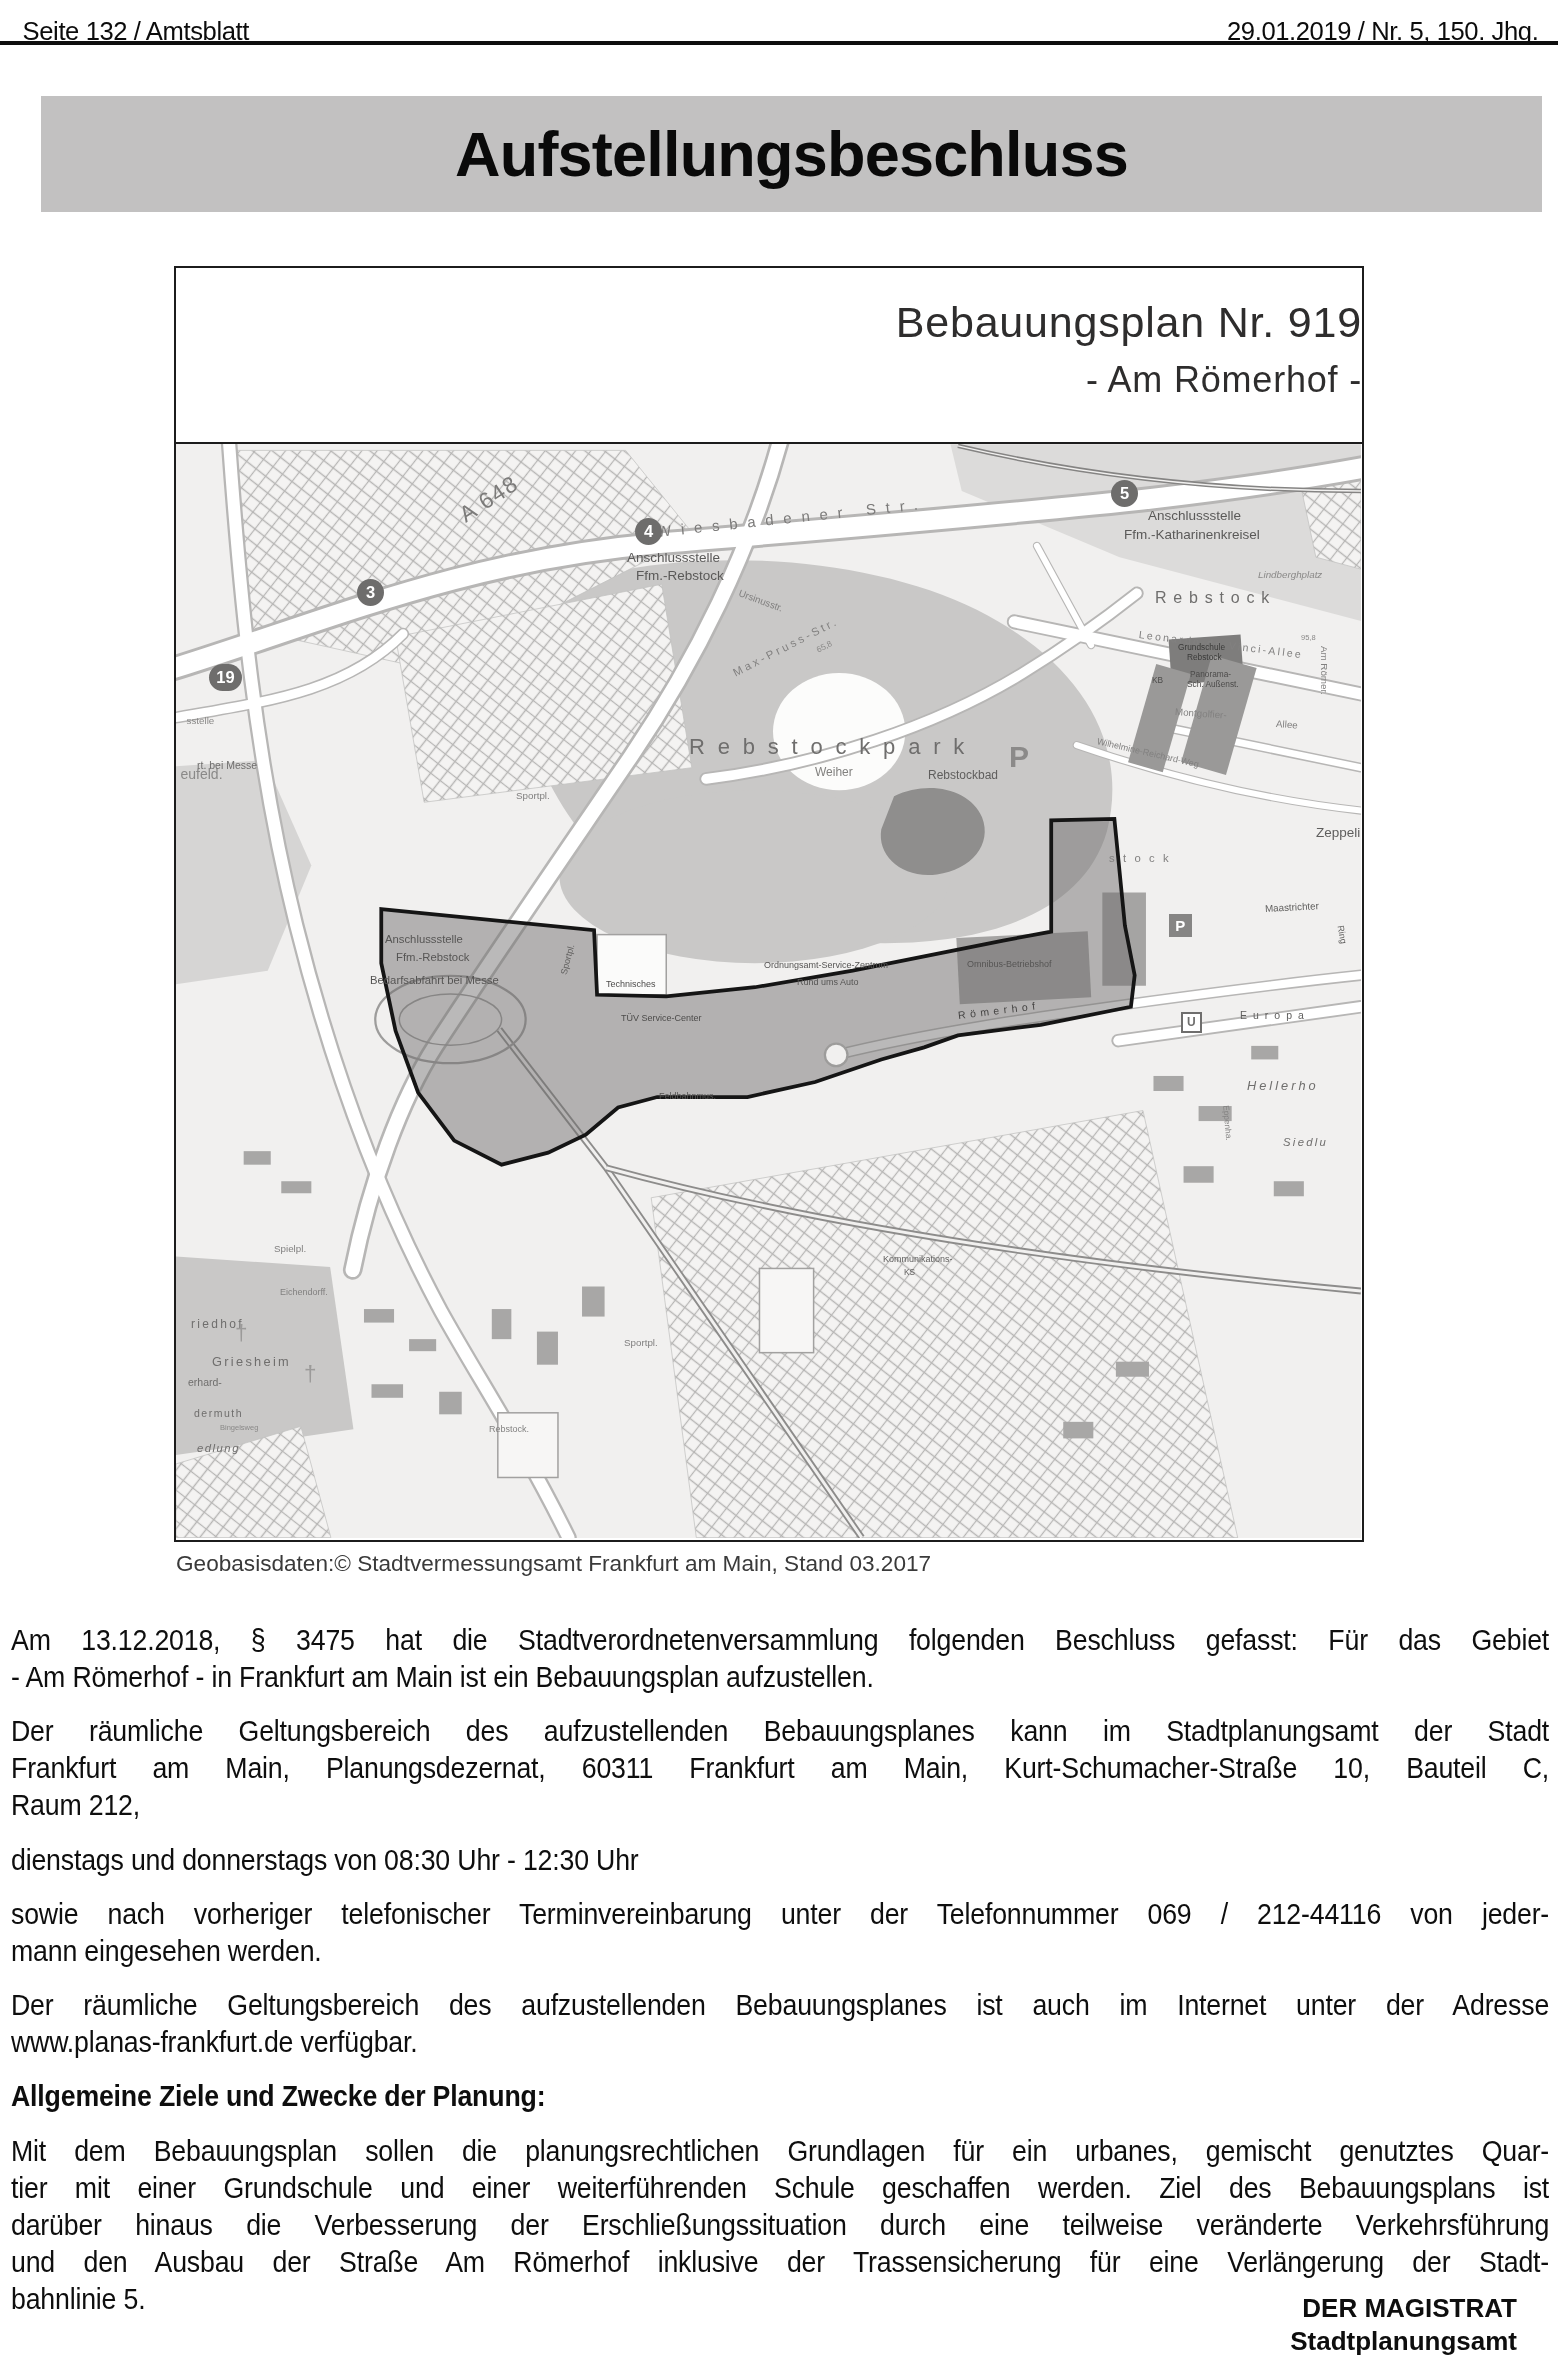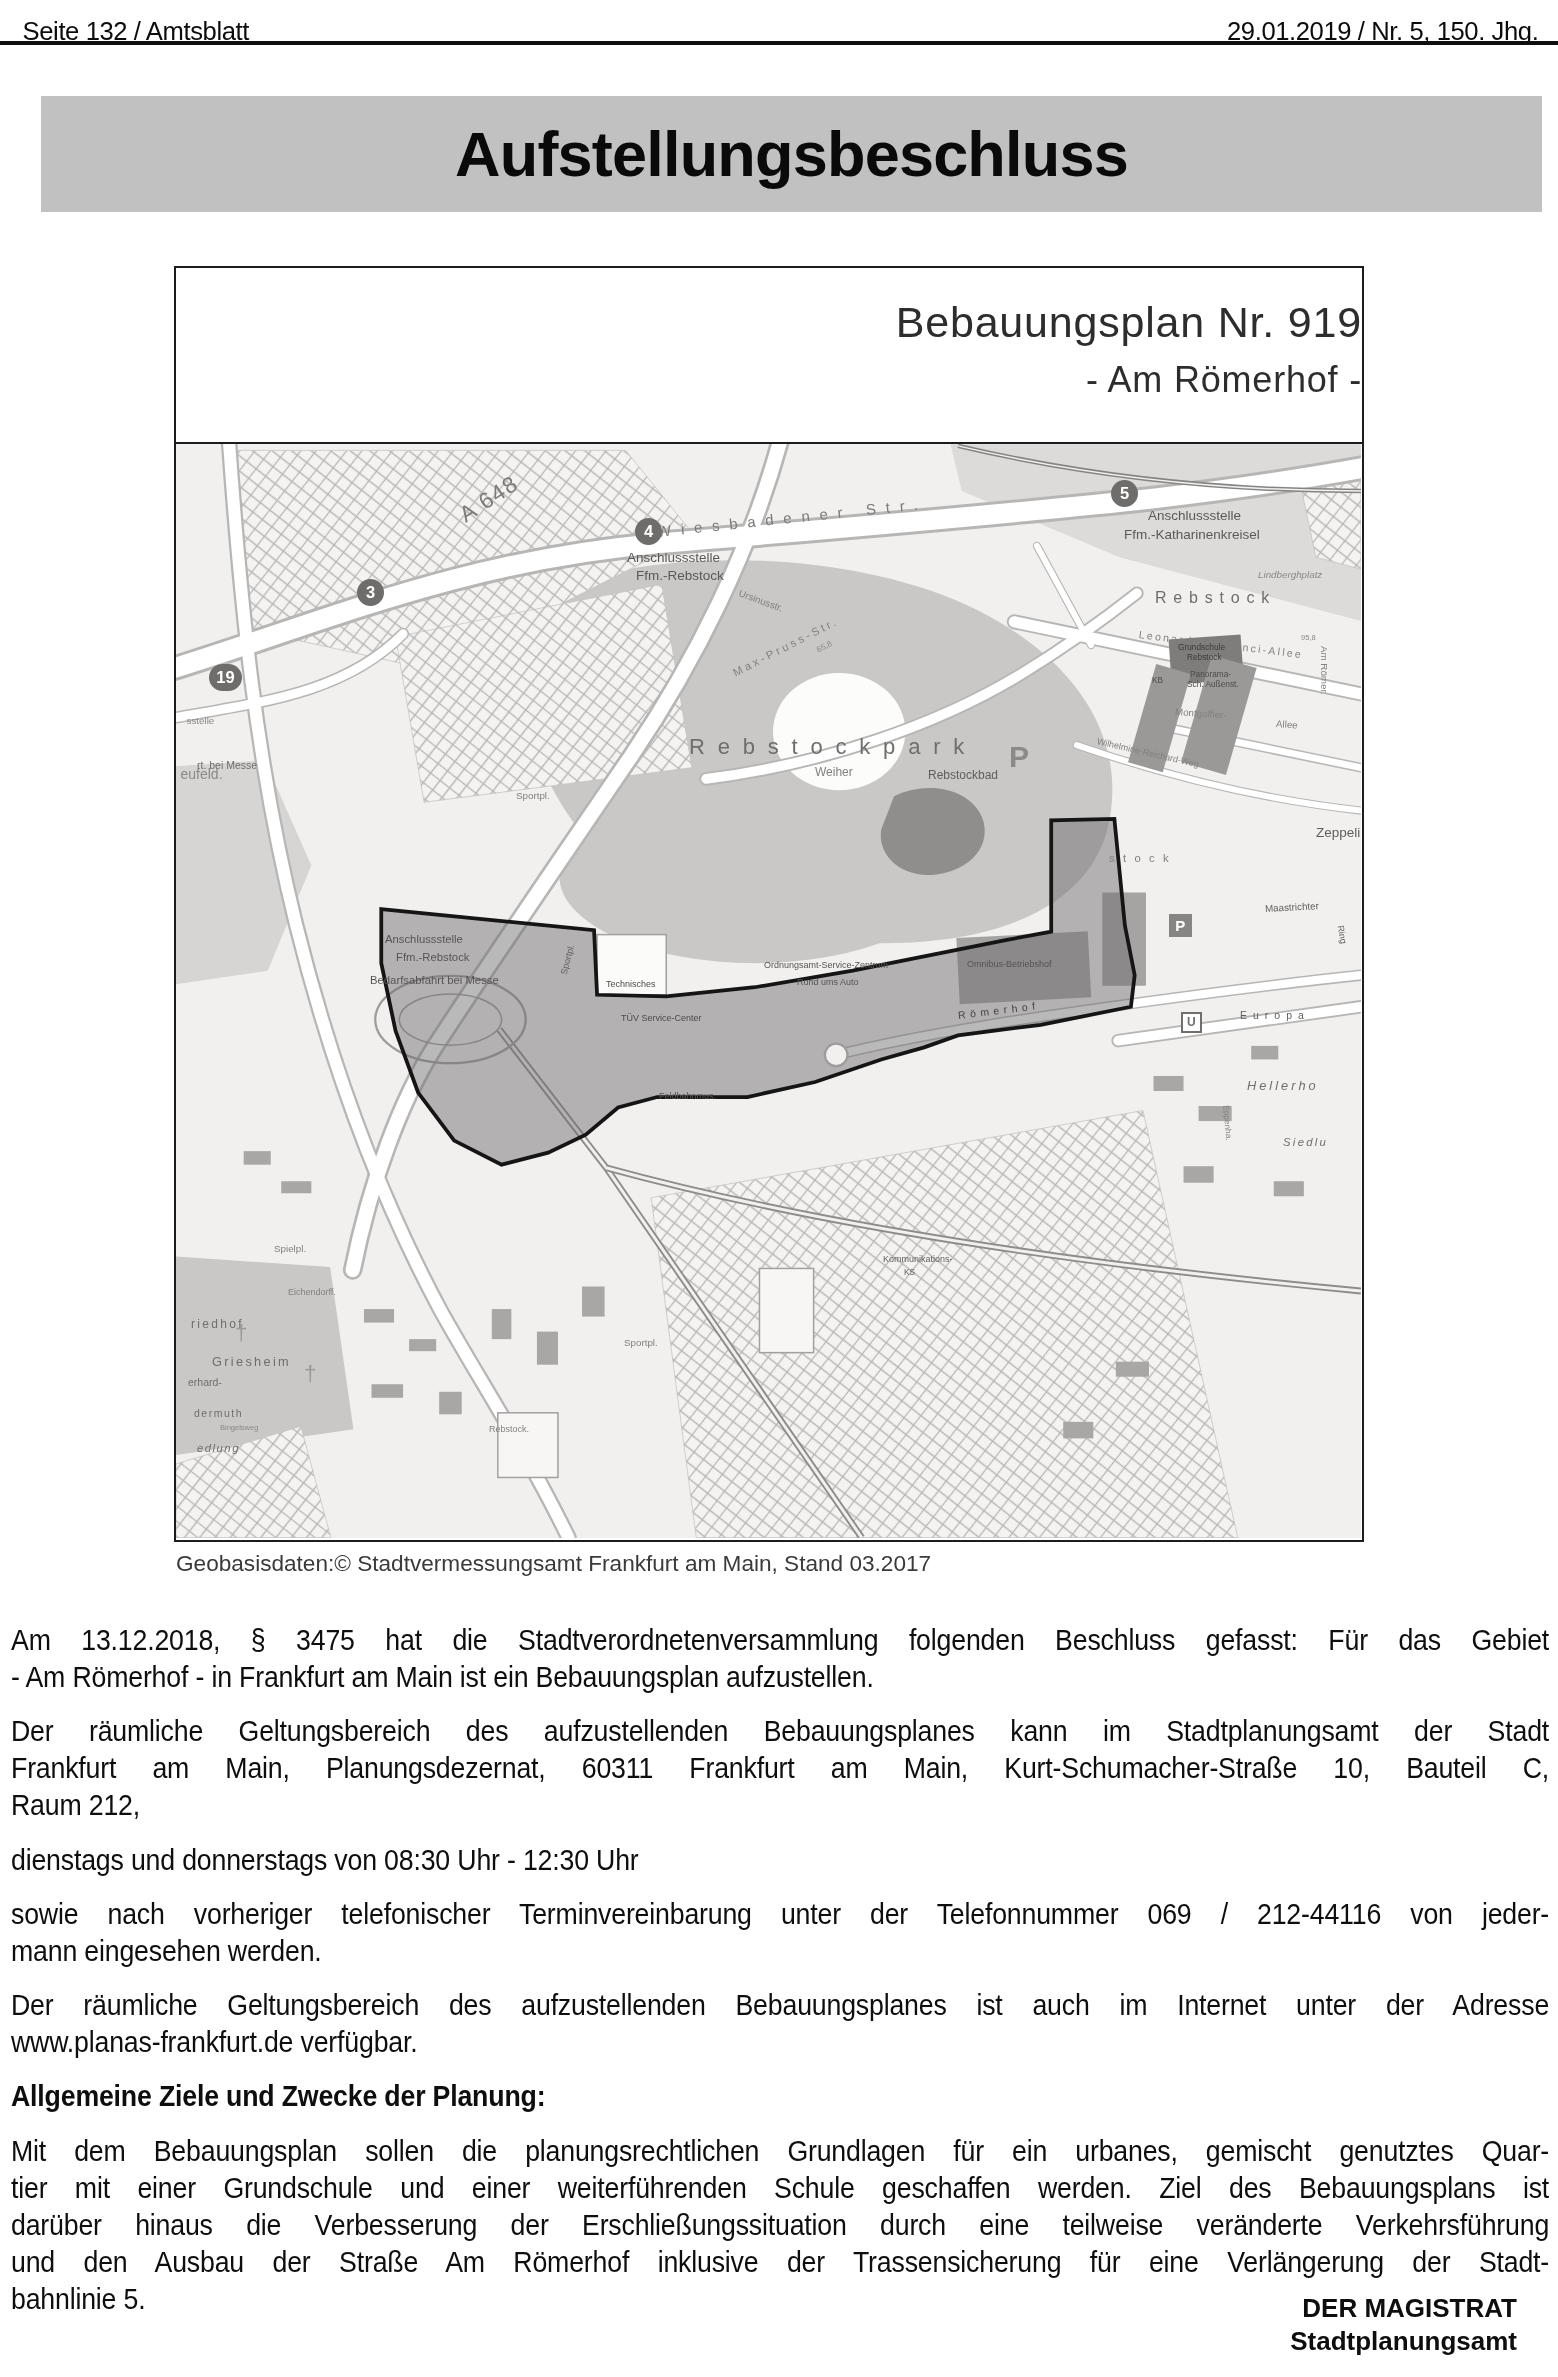--- a/index.html
+++ b/index.html
@@ -197,21 +197,21 @@
           <span class="mlabel" style="left: 194px; top: 531px; font-size: 11.3px; color: rgb(86, 85, 84);">Bedarfsabfahrt  bei Messe</span>
           <span class="mlabel" style="left: 388px; top: 526px; font-size: 9px; color: rgb(95, 94, 93); transform: rotate(-75deg);">Sportpl.</span>
           <span class="mlabel" style="left: 430px; top: 536px; font-size: 9px; color: rgb(76, 75, 74);">Technisches</span>
           <span class="mlabel" style="left: 445px; top: 570px; font-size: 9px; color: rgb(76, 75, 74);">TÜV Service-Center</span>
           <span class="mlabel" style="left: 588px; top: 517px; font-size: 9px; color: rgb(86, 85, 84);">Ordnungsamt-Service-Zentrum</span>
           <span class="mlabel" style="left: 621px; top: 534px; font-size: 9px; color: rgb(86, 85, 84);">Rund ums Auto</span>
           <span class="mlabel" style="left: 791px; top: 516px; font-size: 9px; color: rgb(86, 85, 84);">Omnibus-Betriebshof</span>
           <span class="mlabel" style="left: 782px; top: 566px; font-size: 10.5px; color: rgb(69, 68, 67); letter-spacing: 4.5px; transform: rotate(-7deg);">Römerhof</span>
           <span class="mlabel" style="left: 483px; top: 648px; font-size: 9px; color: rgb(86, 85, 84);">Feldbahnmus.</span>
           <span class="mlabel" style="left: 98px; top: 800px; font-size: 9.8px; color: rgb(130, 129, 128);">Spielpl.</span>
-          <span class="mlabel" style="left: 112px; top: 844px; font-size: 9px; color: rgb(130, 129, 128);">Eichendorff.</span>
+          <span class="mlabel" style="left: 104px; top: 844px; font-size: 9px; color: rgb(130, 129, 128);">Eichendorff.</span>
           <span class="mlabel" style="left: 15px; top: 874px; font-size: 12px; color: rgb(111, 110, 109); letter-spacing: 2.3px;">riedhof</span>
           <span class="mlabel" style="left: 59px; top: 878px; font-size: 22.6px; color: rgb(155, 154, 153);">†</span>
           <span class="mlabel" style="left: 128px; top: 919px; font-size: 22.6px; color: rgb(155, 154, 153);">†</span>
           <span class="mlabel" style="left: 36px; top: 912px; font-size: 12.8px; color: rgb(111, 110, 109); letter-spacing: 2.3px;">Griesheim</span>
           <span class="mlabel" style="left: 12px; top: 933px; font-size: 10.5px; color: rgb(111, 110, 109);">erhard-</span>
           <span class="mlabel" style="left: 18px; top: 964px; font-size: 10.5px; color: rgb(111, 110, 109); letter-spacing: 1.5px;">dermuth</span>
           <span class="mlabel" style="left: 44px; top: 980px; font-size: 7.5px; color: rgb(138, 137, 136);">Bingelsweg</span>
           <span class="mlabel" style="left: 21px; top: 999px; font-size: 11.3px; color: rgb(111, 110, 109); letter-spacing: 1.5px; font-style: italic;">edlung</span>
           <span class="mlabel" style="left: 448px; top: 894px; font-size: 9.8px; color: rgb(130, 129, 128);">Sportpl.</span>
           <span class="mlabel" style="left: 313px; top: 981px; font-size: 9px; color: rgb(130, 129, 128);">Rebstock.</span>

